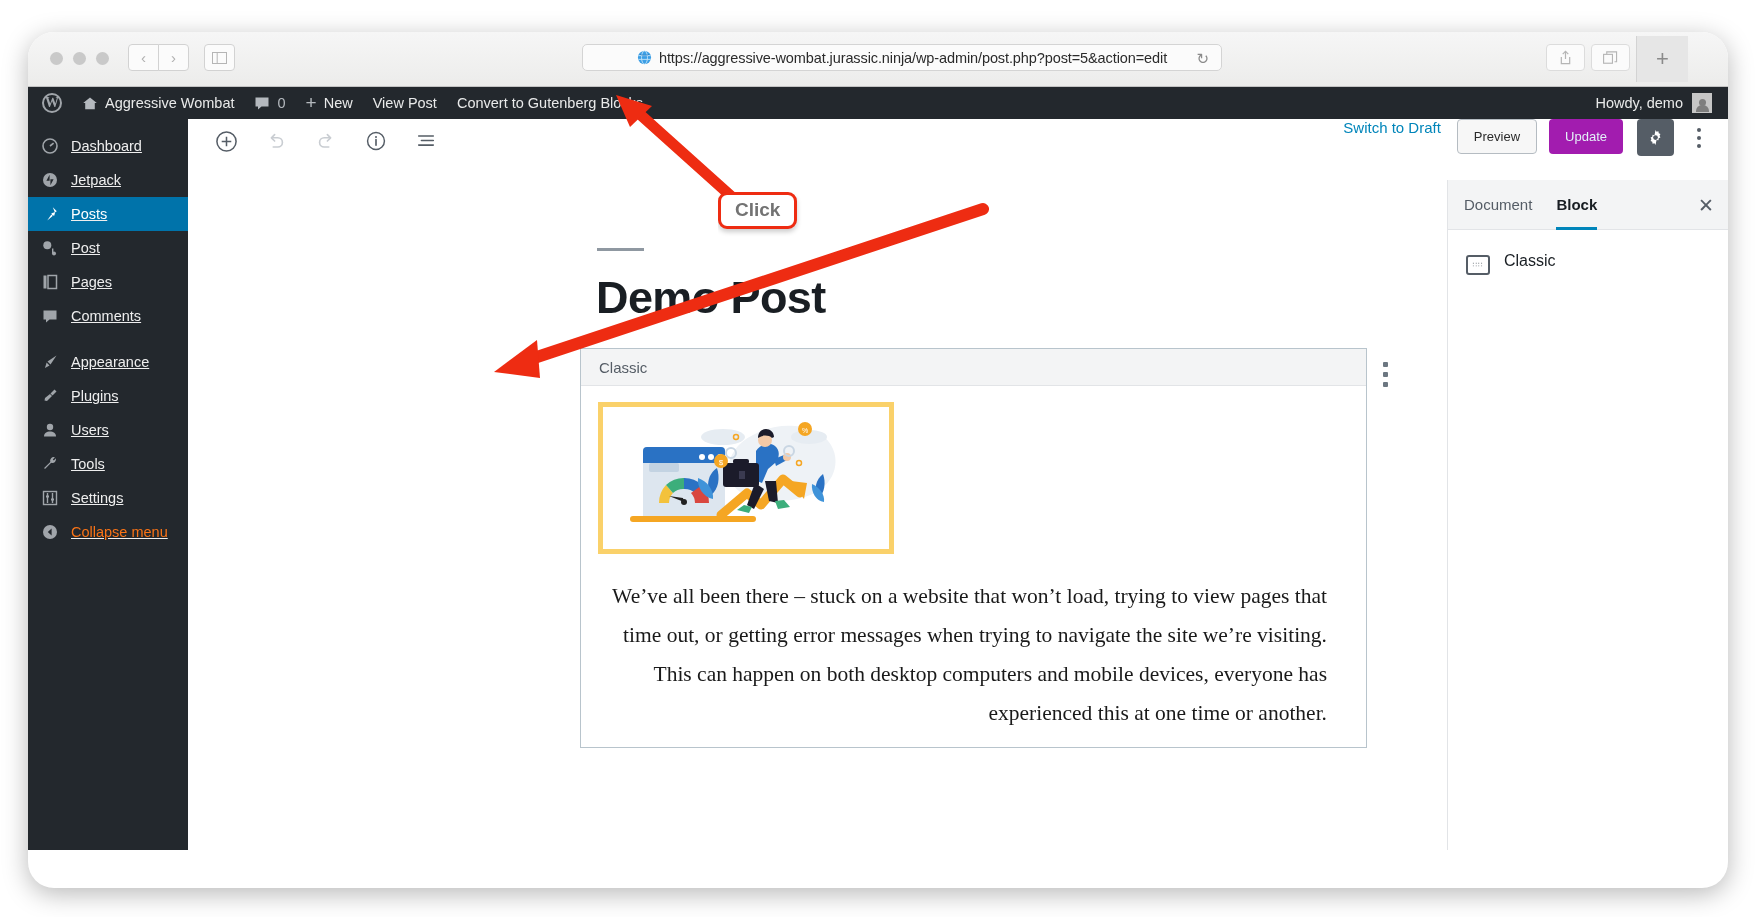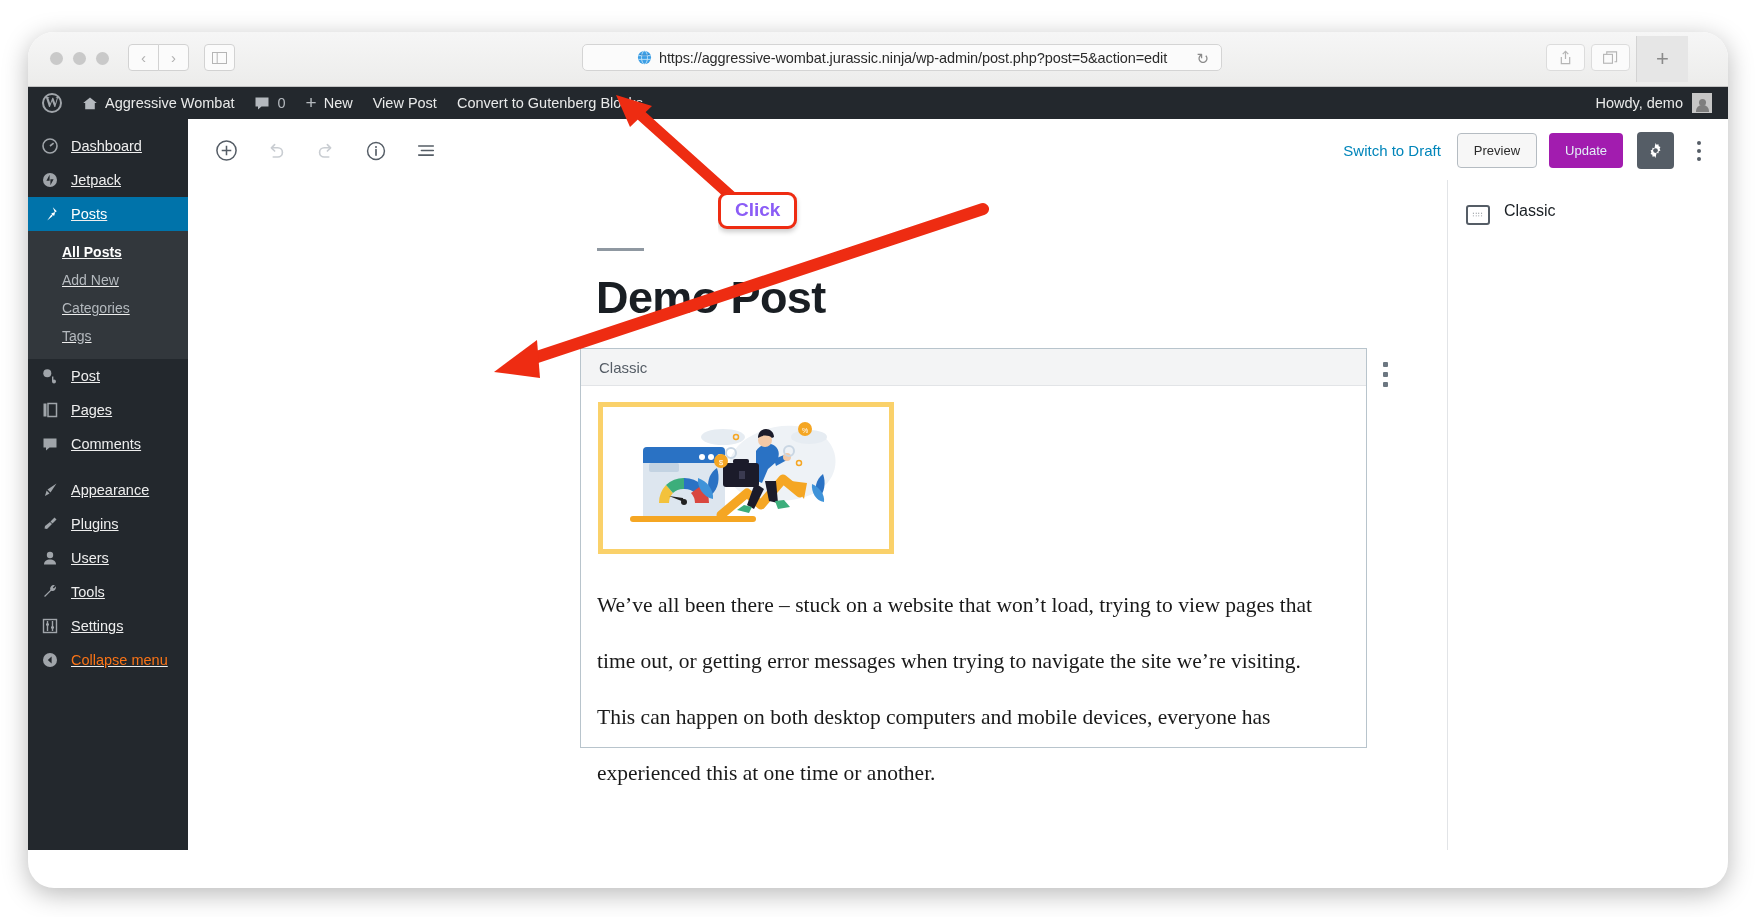--- a/index.html
+++ b/index.html
@@ -137,21 +137,21 @@
 
   
   #editor {
     position: absolute; left: 160px; top: 87px;
     width: 1540px; height: 731px;
     background: #ffffff;
   }
   #edtoolbar {
     position: absolute; left: 0; top: 0; width: 1540px; height: 64px;
     background: #ffffff; border-bottom: 1px solid #e2e4e7;
-    display: flex; align-items: center;
+    display: flex; align-items: flex-start;
   }
   .tbicon { width: 44px; height: 44px; margin-left: 6px; display: flex; align-items: center; justify-content: center; color: #555d66; }
   .tbicon.first { margin-left: 16px; }
   .tbicon.disabled { color: #c9cdd2; }
   #edtoolbar .grow { flex: 1; }
   #switchdraft { color: #0085ba; font-size: 15px; margin-right: 16px; }
   .edbtn {
     height: 35px; padding: 0 16px; border-radius: 4px;
     display: flex; align-items: center; font-size: 13px;
   }
@@ -196,21 +196,21 @@
   #blockdots i { width: 5px; height: 5px; background: #6c7781; border-radius: 1px; display: block; }
   #blockimg {
     position: absolute; left: 17px; top: 53px;
     width: 296px; height: 152px;
     border: 5px solid #fad16a; background: #ffffff;
   }
   #bodytext {
     position: absolute; left: 16px; top: 228px;
     width: 730px;
     font-family: "Liberation Serif", serif;
-    font-size: 21.5px; line-height: 56px; color: #1a1a1a;
+    font-size: 21.5px; line-height: 39px; color: #1a1a1a; text-align: right;
   }
   #scrollbar {
     position: absolute; right: 6px; top: 70px;
     width: 5px; height: 575px; border-radius: 3px; background: #cfcfcf;
   }
 
   
   #settings {
     position: absolute; right: 0; top: 61px;
     width: 281px; height: 670px;
@@ -232,21 +232,21 @@
   #kbicon span { font-size: 7px; letter-spacing: 1px; color: #555d66; line-height: 6px; }
   #blockname { font-size: 16px; color: #191e23; margin-bottom: 6px; }
   #blockdesc { font-size: 14.5px; color: #555d66; line-height: 19px; }
 
   
   #annot { position: absolute; left: 0; top: 0; width: 1700px; height: 856px; pointer-events: none; }
   #clickbadge {
     position: absolute; left: 718px; top: 170px;
     padding: 4px 14px 5px 14px;
     border: 3px solid #ee2c12; border-radius: 9px;
-    background: #ffffff; color: #8b5cf6;
+    background: #ffffff; color: #737373;
     font-size: 19px; font-weight: bold;
     box-shadow: 0 3px 5px rgba(0,0,0,0.20);
   }
 </style>
 </head>
 <body>
 
 <div id="window">
 
   <div id="chrome">
@@ -360,26 +360,20 @@
 
     <div class="menu-row active">
       <span class="micon">
         <svg width="16" height="16" viewBox="0 0 16 16">
           <path d="M10.8 1.3l4 4-1.6 1-1 3.5-3-1-4 5.8 5.2-4.3-1-3 3.4-1z" fill="#ffffff"></path>
         </svg>
       </span>
       <span>Posts</span>
     </div>
 
-    <div id="submenu">
-      <div class="sub-row cur">All Posts</div>
-      <div class="sub-row">Add New</div>
-      <div class="sub-row">Categories</div>
-      <div class="sub-row">Tags</div>
-    </div>
 
     <div class="menu-row">
       <span class="micon">
         <svg width="16" height="16" viewBox="0 0 16 16">
           <circle cx="5.3" cy="5.3" r="4" fill="#a0a5aa"></circle>
           <path d="M10 8.5h1.4v5H10z" fill="#a0a5aa"></path>
           <circle cx="12" cy="13.4" r="2" fill="#a0a5aa"></circle>
         </svg>
       </span>
       <span>Post</span>
@@ -585,20 +579,25 @@
           </svg>
         </div>
 
         <div id="bodytext">We’ve all been there – stuck on a website that won’t load, trying to view pages that time out, or getting error messages when trying to navigate the site we’re visiting. This can happen on both desktop computers and mobile devices, everyone has experienced this at one time or another.</div>
       </div>
 
       <div id="scrollbar"></div>
     </div>
 
     <div id="settings">
+      <div id="settabs">
+        <div class="settab">Document</div>
+        <div class="settab active">Block</div>
+        <div id="closepanel">✕</div>
+      </div>
       <div id="blockcard">
         <div id="kbicon">
           <span>∷∷</span>
         </div>
         <div>
           <div id="blockname">Classic</div>
         </div>
       </div>
     </div>
   </div>

